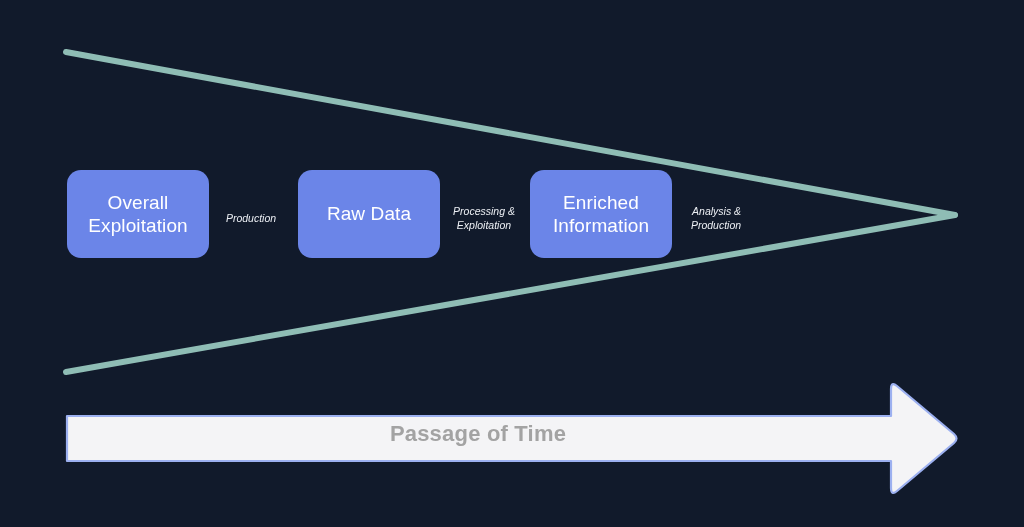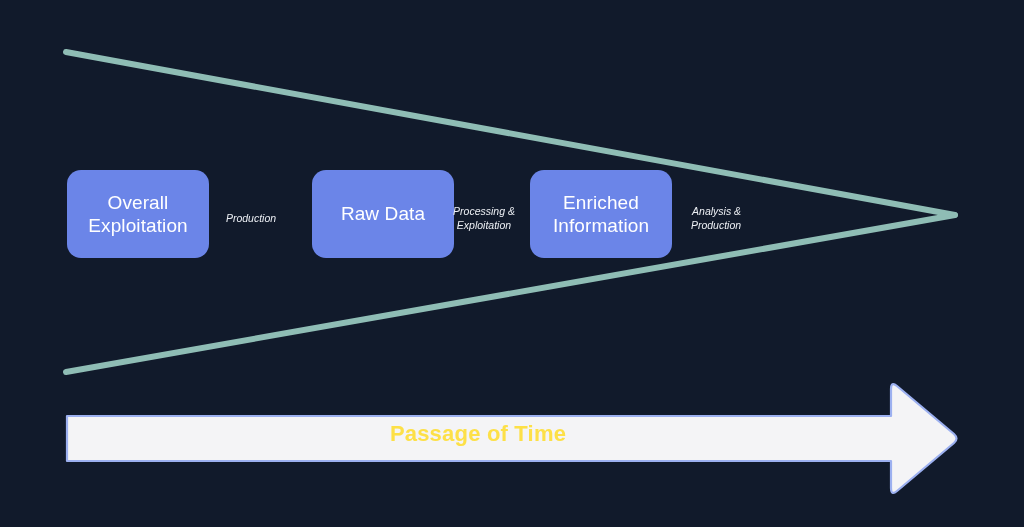--- a/index.html
+++ b/index.html
@@ -75,21 +75,21 @@
     z-index: 4;
     left: 66px;
     top: 415px;
     width: 824px;
     height: 37px;
     display: flex;
     align-items: center;
     justify-content: center;
     font-size: 22px;
     font-weight: bold;
-    color: #fde047;
+    color: #a3a3a3;
     letter-spacing: 0.2px;
   }
 </style>
 </head>
 <body>
 
 <div id="canvas">
 
   <svg id="funnel-layer" viewBox="0 0 1024 527">
     <line x1="66" y1="52" x2="955" y2="215" stroke="#8fbdb5" stroke-width="6" stroke-linecap="round"></line>
@@ -110,21 +110,21 @@
              L 891,461
              L 67,461
              Z" fill="#f4f4f6" stroke="#9cb0f0" stroke-width="2.2" stroke-linejoin="round"></path>
   </svg>
 
   <div class="stage-box" style="left:67px;">
     <span class="stage-label-text">Overall
 Exploitation</span>
   </div>
 
-  <div class="stage-box" style="left:312px;">
+  <div class="stage-box" style="left:298px;">
     <span class="stage-label-text">Raw Data</span>
   </div>
 
   <div class="stage-box" style="left:530px;">
     <span class="stage-label-text">Enriched
 Information</span>
   </div>
 
 
   <div class="flow-label" style="left:191px;">Production</div>

